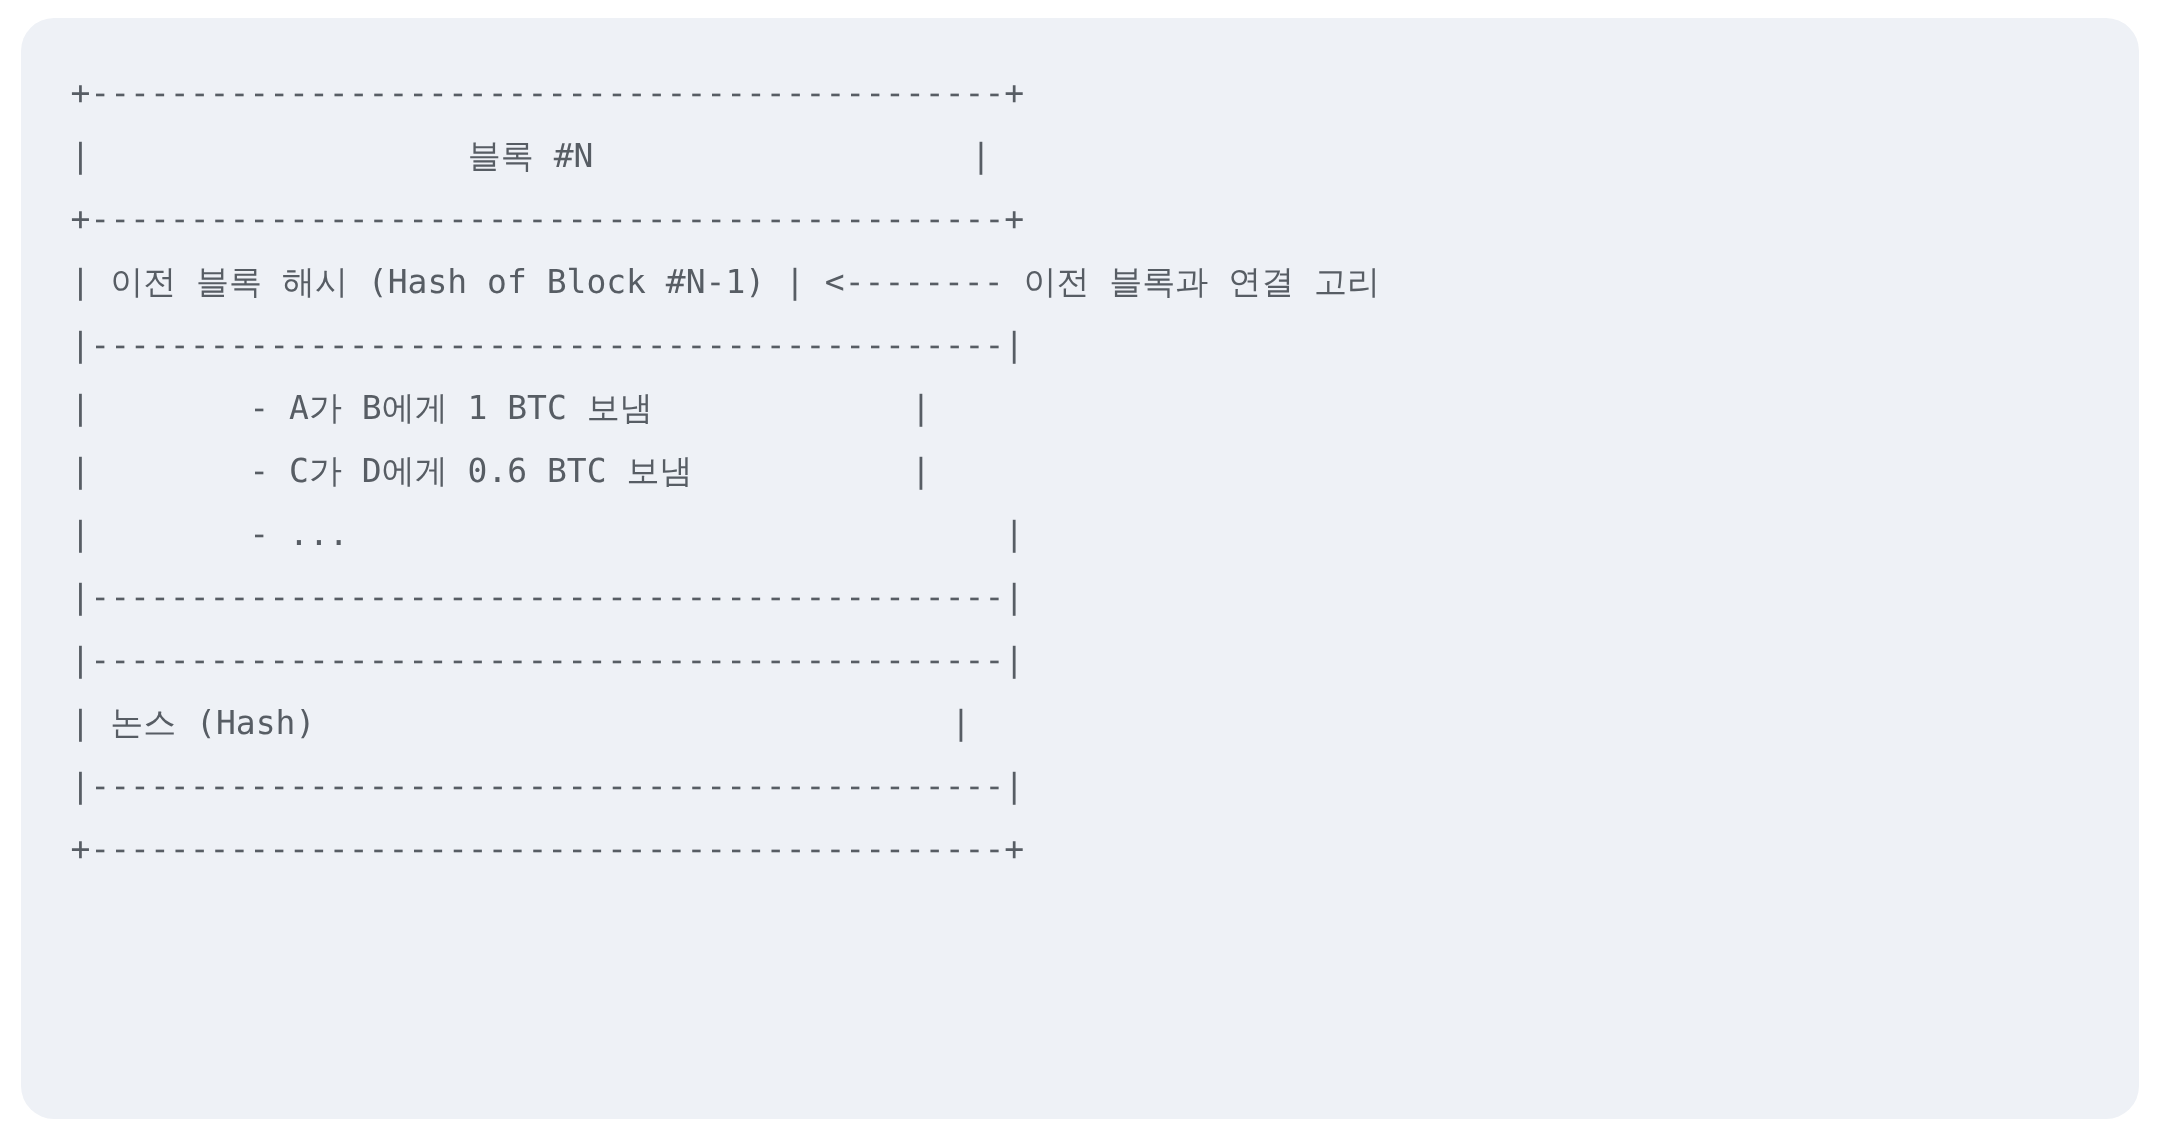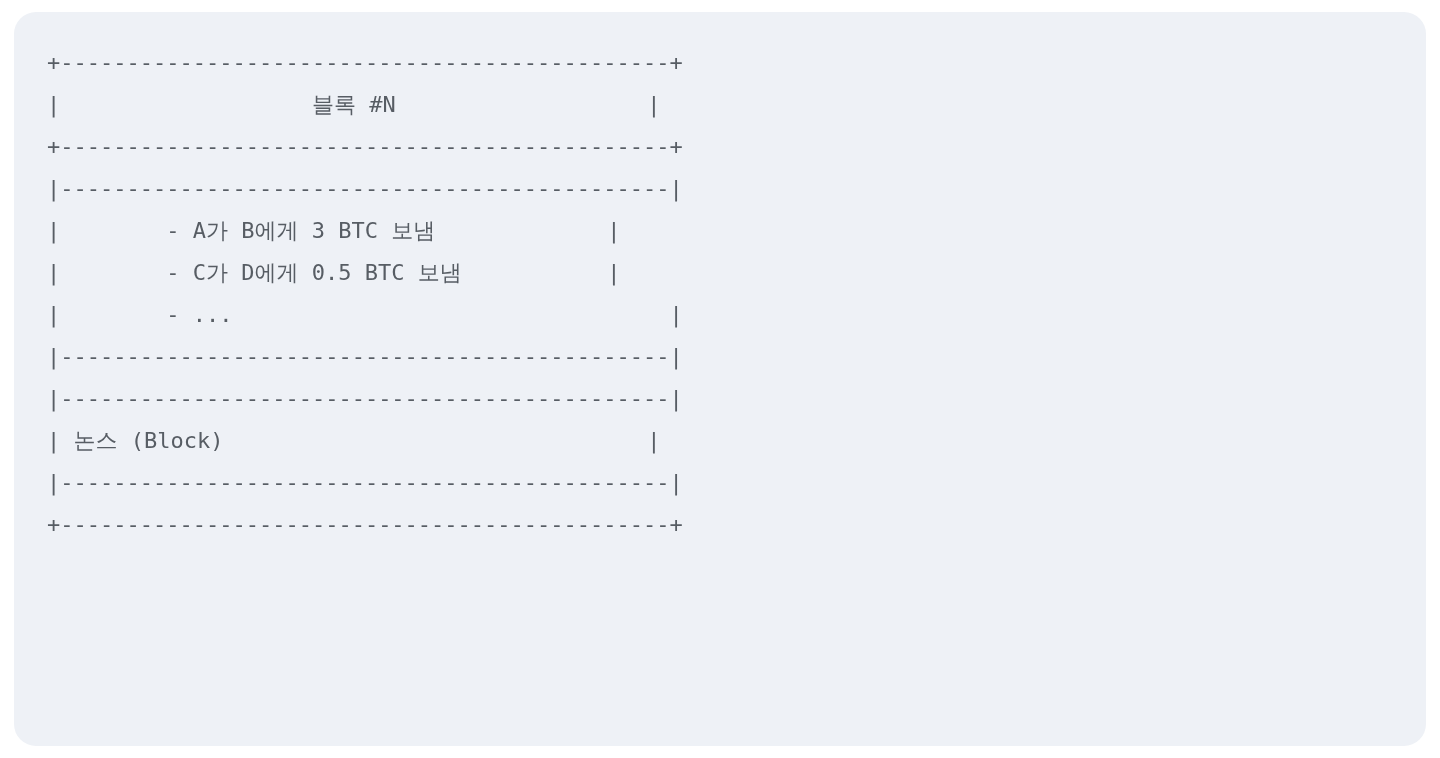--- a/index.html
+++ b/index.html
@@ -41,23 +41,24 @@
   }
 </style>
 </head>
 <body>
 
 <div class="card">
   <div class="ascii">
     <div class="line">+----------------------------------------------+</div>
     <div class="line">|                   블록 #N                   |</div>
     <div class="line">+----------------------------------------------+</div>
+    <div class="line">| 이전 블록 해시 (Hash of Block #N-1) | &lt;-------- 이전 블록과 연결 고리</div>
     <div class="line">|----------------------------------------------|</div>
-    <div class="line">|        - A가 B에게 3 BTC 보냄             |</div>
-    <div class="line">|        - C가 D에게 0.5 BTC 보냄           |</div>
+    <div class="line">|        - A가 B에게 1 BTC 보냄             |</div>
+    <div class="line">|        - C가 D에게 0.6 BTC 보냄           |</div>
     <div class="line">|        - ...                                 |</div>
     <div class="line">|----------------------------------------------|</div>
     <div class="line">|----------------------------------------------|</div>
-    <div class="line">| 논스 (Block)                                |</div>
+    <div class="line">| 논스 (Hash)                                |</div>
     <div class="line">|----------------------------------------------|</div>
     <div class="line">+----------------------------------------------+</div>
   </div>
 </div>
 
 </body></html>

